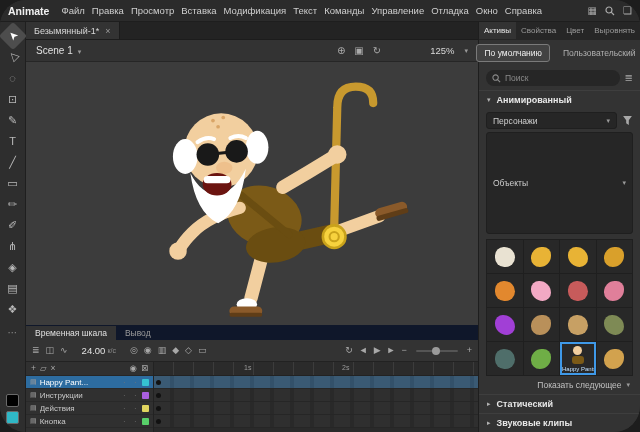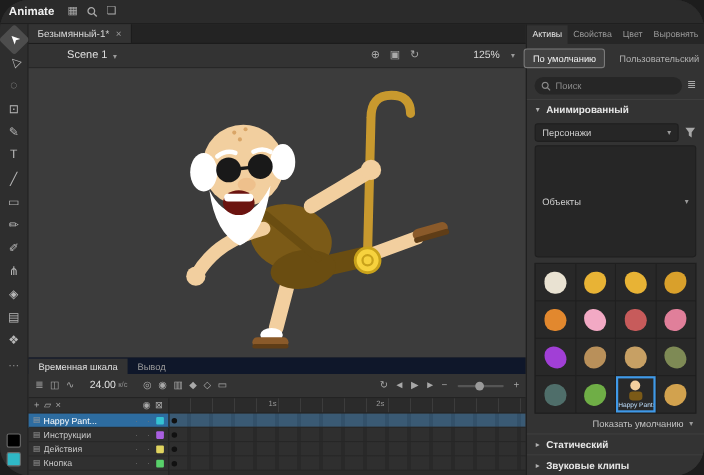--- a/index.html
+++ b/index.html
@@ -30,21 +30,21 @@
   
   #doctabs { position:absolute; left:26px; top:22px; width:452px; height:18px; background:#232323;
              display:flex; align-items:flex-end; border-bottom:1px solid #1c1c1c; }
   .doc-tab { height:17px; background:#333; display:flex; align-items:center; gap:6px; padding:0 8px;
              font-size:9px; color:#d8d8d8; border-right:1px solid #1c1c1c; }
   .doc-close { color:#9a9a9a; font-size:9px; }
 
   
   #stagebar { position:absolute; left:26px; top:40px; width:452px; height:22px; background:#333;
               border-bottom:1px solid #262626; display:flex; align-items:center; padding:0 10px; }
-  .scene { display:flex; align-items:flex-end; gap:5px; font-size:10px; color:#e0e0e0;margin-left:25px; }
+  .scene { display:flex; align-items:flex-end; gap:5px; font-size:10px; color:#e0e0e0; }
   .chev { font-size:7px; color:#9a9a9a; }
   .sb-right { margin-left:auto; display:flex; align-items:center; gap:9px; }
   .zoom { display:flex; align-items:center; gap:10px; font-size:9.5px; color:#d8d8d8;margin-left:40px; }
 
   
   #stage { position:absolute; left:26px; top:62px; width:452px; height:263px; background:#3c3c3c; }
   #stage svg { width:100%; height:100%; }
 
   
   #timeline { position:absolute; left:26px; top:325px; width:452px; height:107px; background:#2c2c2c; }
@@ -77,21 +77,21 @@
            background-image:repeating-linear-gradient(90deg, transparent 0 19px, #3c3c3c 19px 20px); }
   .rl { position:absolute; top:2px; font-size:7px; color:#9a9a9a; }
   .frow { height:13px; border-bottom:1px solid #262626; position:relative;
           background:repeating-linear-gradient(90deg,#2f2f2f 0 16px,#292929 16px 20px); }
   .frow.sel { background:repeating-linear-gradient(90deg,#3a5a74 0 16px,#33516a 16px 20px); }
   .kf { position:absolute; left:2px; top:4px; width:5px; height:5px; border-radius:50%; background:#111; }
 
   
   #assets { position:absolute; right:0; top:22px; width:162px; bottom:0; background:#333;
             border-left:1px solid #1e1e1e; display:flex; flex-direction:column; }
-  .ptabs { height:18px; background:#262626; display:flex; align-items:center; padding-right:21px; }
+  .ptabs { height:18px; background:#262626; display:flex; align-items:flex-start; padding-right:21px; }
   .ptab { height:17px; padding:0 5px; display:flex; align-items:center; font-size:8px; color:#9a9a9a; white-space:nowrap; }
   .ptab.active { background:#333; color:#e6e6e6; }
   .modetabs { height:26px; display:flex; align-items:center; justify-content:center; gap:6px; padding:0 6px; }
   .mtab { font-size:8.5px; color:#b0b0b0; padding:3px 7px; border-radius:3px; white-space:nowrap; }
   .mtab.active { background:#424242; border:1px solid #7a7a7a; color:#f0f0f0; }
   .searchrow { height:24px; display:flex; align-items:center; gap:5px; padding:0 7px; }
   .searchbox { flex:1; height:16px; background:#262626; border-radius:8px; display:flex; align-items:center;
                gap:4px; padding:0 6px; }
   .sinput { background:transparent; border:none; outline:none; color:#ccc; font-size:8.5px; width:70px;
             font-family:"Liberation Sans","DejaVu Sans",sans-serif; }
@@ -117,20 +117,33 @@
   .showmore { height:18px; display:flex; align-items:center; justify-content:flex-end; gap:5px; padding:0 10px;
               font-size:8.5px; color:#c0c0c0; }
 </style>
 </head>
 <body>
 
 <div id="root">
 
   <header id="menubar">
     <span class="logo">Animate</span>
+    <nav id="menu">
+      <span class="mi">Файл</span>
+      <span class="mi">Правка</span>
+      <span class="mi">Просмотр</span>
+      <span class="mi">Вставка</span>
+      <span class="mi">Модификация</span>
+      <span class="mi">Текст</span>
+      <span class="mi">Команды</span>
+      <span class="mi">Управление</span>
+      <span class="mi">Отладка</span>
+      <span class="mi">Окно</span>
+      <span class="mi">Справка</span>
+    </nav>
     <div class="mb-right">
       <span class="ic">▦</span>
       <svg width="10" height="10" viewBox="0 0 10 10">
           <circle cx="4" cy="4" r="3" fill="none" stroke="#aaa" stroke-width="1.2"></circle>
           <path d="M6.2 6.2 L9 9" stroke="#aaa" stroke-width="1.2"></path>
         </svg>
       <span class="ic">❏</span>
     </div>
   </header>
 
@@ -401,21 +414,21 @@
       <div class="cell sel">
         <span class="mini-head" style="background: rgb(242, 207, 159);"></span>
         <span class="mini-body" style="background: rgb(123, 90, 23);"></span>
         <span class="alabel">Happy Pants Guy</span>
       </div>
       <div class="cell">
           <span class="blob" style="background: rgb(210, 162, 78);"></span>
         </div>
     </div>
     <div class="showmore">
-      <span>Показать умолчанию</span>
+      <span>Показать следующее</span>
       <span class="chev">▾</span>
     </div>
     <div class="sect">
       <span class="chev">▸</span>
       <span>Статический</span>
     </div>
     <div class="sect">
       <span class="chev">▸</span>
       <span>Звуковые клипы</span>
     </div>

